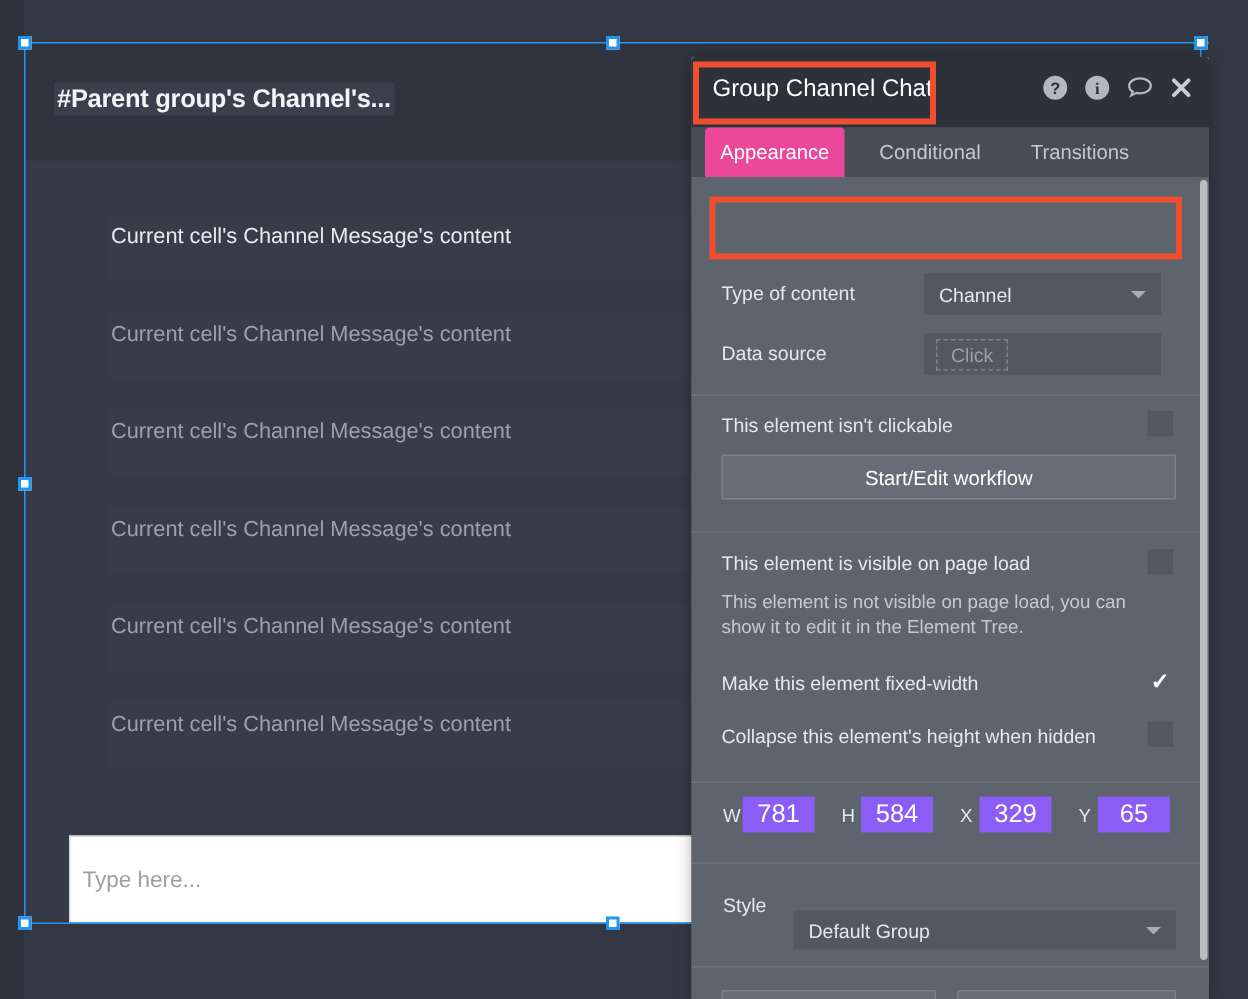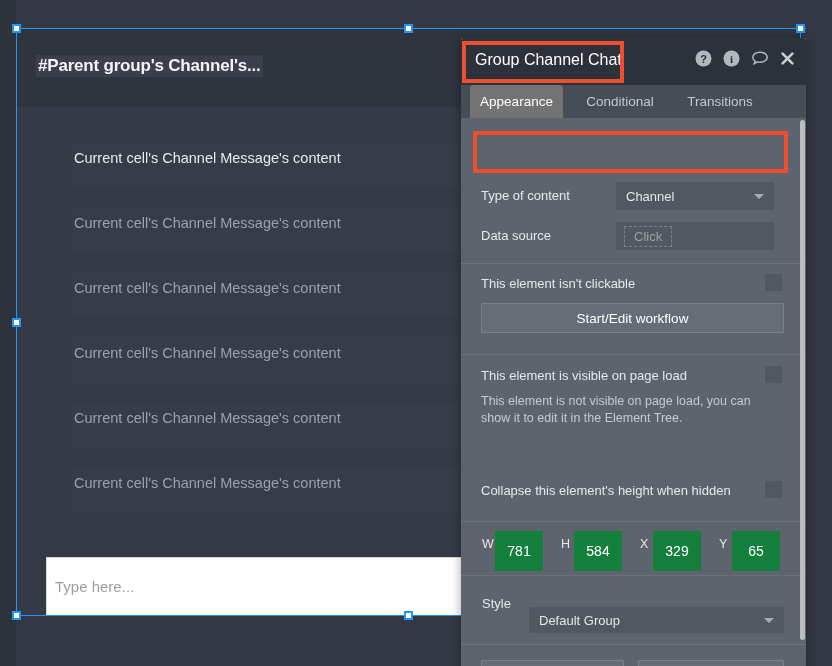--- a/index.html
+++ b/index.html
@@ -94,21 +94,21 @@
   .tabs {
     position: absolute; left: 0; top: 47px; width: 345px; height: 33px;
     background: #474d57;
   }
   .tab {
     position: absolute; top: 0; height: 33px;
     display: flex; align-items: center; justify-content: center;
     font-size: 13.5px; color: #c3c8cf; cursor: pointer;
     padding: 0 14px;
   }
-  .tab.active { background: #737373; color: #ffffff; border-radius: 3px 3px 0 0; }
+  .tab.active { background: #ec4899; color: #ffffff; border-radius: 3px 3px 0 0; }
 
   .panel-body {
     position: absolute; left: 0; top: 80px; width: 345px; height: 548px;
     background: #5d646e;
   }
   .prow { position: absolute; left: 0; width: 330px; }
   .plabel { font-size: 13px; color: #e6e8ea; white-space: nowrap; }
   .pvalue-box {
     background: #52585f; border: none;
     font-size: 13px; color: #e6e8ea;
@@ -142,23 +142,23 @@
     background: #666d77; border: 1px solid #7a818a;
     color: #ffffff; font-size: 13.5px;
     display: flex; align-items: center; justify-content: center;
     cursor: pointer; border-radius: 1px;
   }
   .hint {
     font-size: 12.5px; color: #c6cace; line-height: 17px;
   }
   .dim-lbl { font-size: 12.5px; color: #e6e8ea; }
   .dim-box {
-    background: #15803d; color: #ffffff; font-size: 14px;
+    background: #8b5cf6; color: #ffffff; font-size: 17px;
     display: flex; align-items: center; justify-content: center;
-    height: 40px;
+    height: 24px;
   }
   .link { font-size: 16px; color: #c9ced3; cursor: pointer; margin-top: 45px; }
 
   
   .pscroll {
     position: absolute; left: 339px; top: 82px; width: 5px; height: 520px;
     background: #b9bdc2; border-radius: 3px; cursor: pointer;
   }
 
   
@@ -290,20 +290,26 @@
 
       <div class="divider" style="top:236px;"></div>
 
       <div class="prow" style="top:246px; height:24px;">
         <span class="plabel" style="position:absolute; left:20px; top:4px;">This element is visible on page load</span>
         <div class="chk" style="left:304px; top:2px;"></div>
       </div>
 
       <div class="hint" style="position:absolute; left:20px; top:275px; width:288px;">This element is not visible on page load, you can show it to edit it in the Element Tree.</div>
 
+      <div class="prow" style="top:326px; height:24px;">
+        <span class="plabel" style="position:absolute; left:20px; top:4px;">Make this element fixed-width</span>
+        <div class="chk checked" style="left:304px; top:2px;">
+          <span class="mark">✓</span>
+        </div>
+      </div>
 
       <div class="prow" style="top:361px; height:24px;padding-left:40px;">
         <span class="plabel" style="position:absolute; left:20px; top:4px;">Collapse this element's height when hidden</span>
         <div class="chk" style="left:304px; top:2px;"></div>
       </div>
 
       <div class="divider" style="top:403px;"></div>
 
       <div class="prow" style="top:413px; height:28px;">
         <span class="dim-lbl" style="position:absolute; left:21px; top:6px;">W</span>

